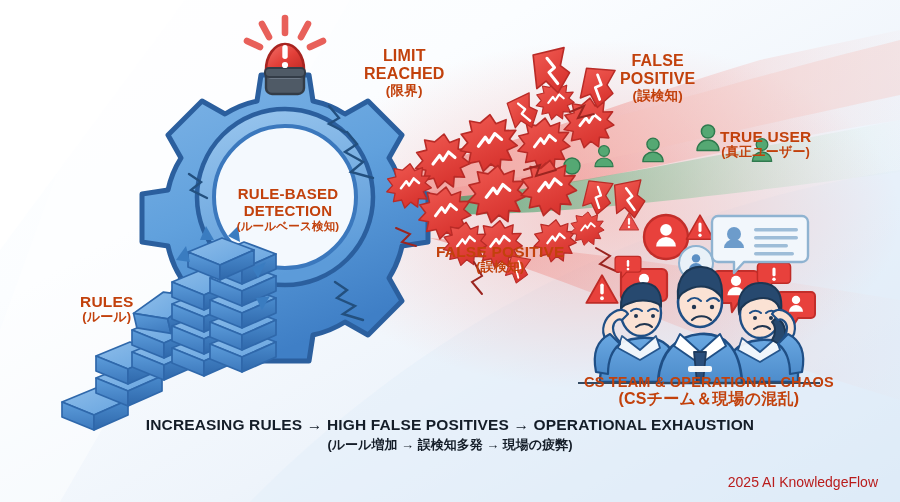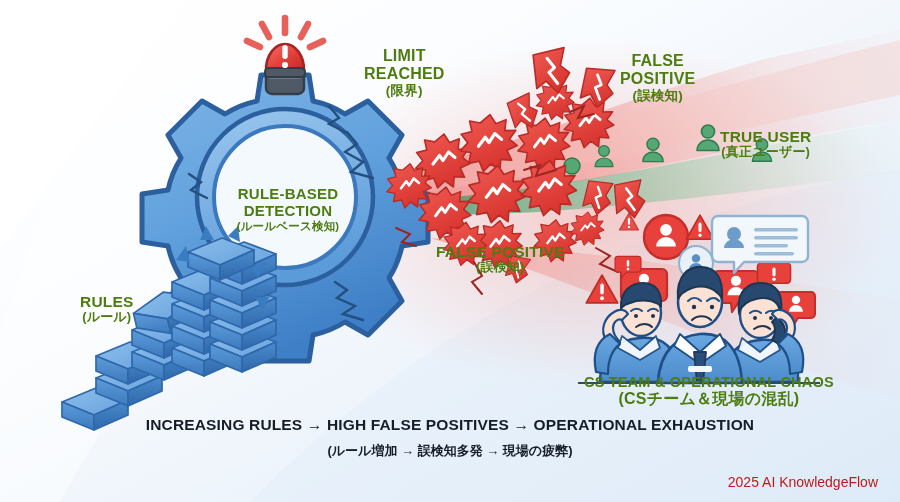--- a/index.html
+++ b/index.html
@@ -2,30 +2,30 @@
 <html><head>
 <meta charset="utf-8">
 <style>
   html,body{margin:0;padding:0;}
   body{
     width:900px;height:502px;overflow:hidden;
     font-family:"Liberation Sans", sans-serif;
     background:#e9f1fa;
   }
   #stage{position:relative;width:900px;height:502px;overflow:hidden;}
-  .lbl{position:absolute;color:#4d7c0f;text-align:center;line-height:1.12;
+  .lbl{position:absolute;color:#c2410c;text-align:center;line-height:1.12;
        font-weight:bold;letter-spacing:.2px;white-space:nowrap;}
   .lbl .en{display:block;}
   .lbl .jp{display:block;font-weight:bold;}
   #svgmain{position:absolute;left:0;top:0;}
   .footer{position:absolute;right:22px;bottom:12px;color:#b91c1c;
           font-size:14px;font-weight:normal;white-space:nowrap;}
   .cap{position:absolute;left:0;right:0;text-align:center;color:#141d28;}
   .cap .en{font-size:15.5px;font-weight:bold;letter-spacing:.15px;}
-  .cap .jp{font-size:13px;font-weight:bold;margin-top:8px;}
+  .cap .jp{font-size:13px;font-weight:bold;margin-top:2px;}
 </style>
 </head>
 <body>
 
 <div id="stage">
 
   <svg id="svgmain" width="900" height="502" viewBox="0 0 900 502">
     <defs>
       <linearGradient id="gBG" x1="0" y1="0" x2="1" y2="1">
         <stop offset="0" stop-color="#ffffff"></stop>

